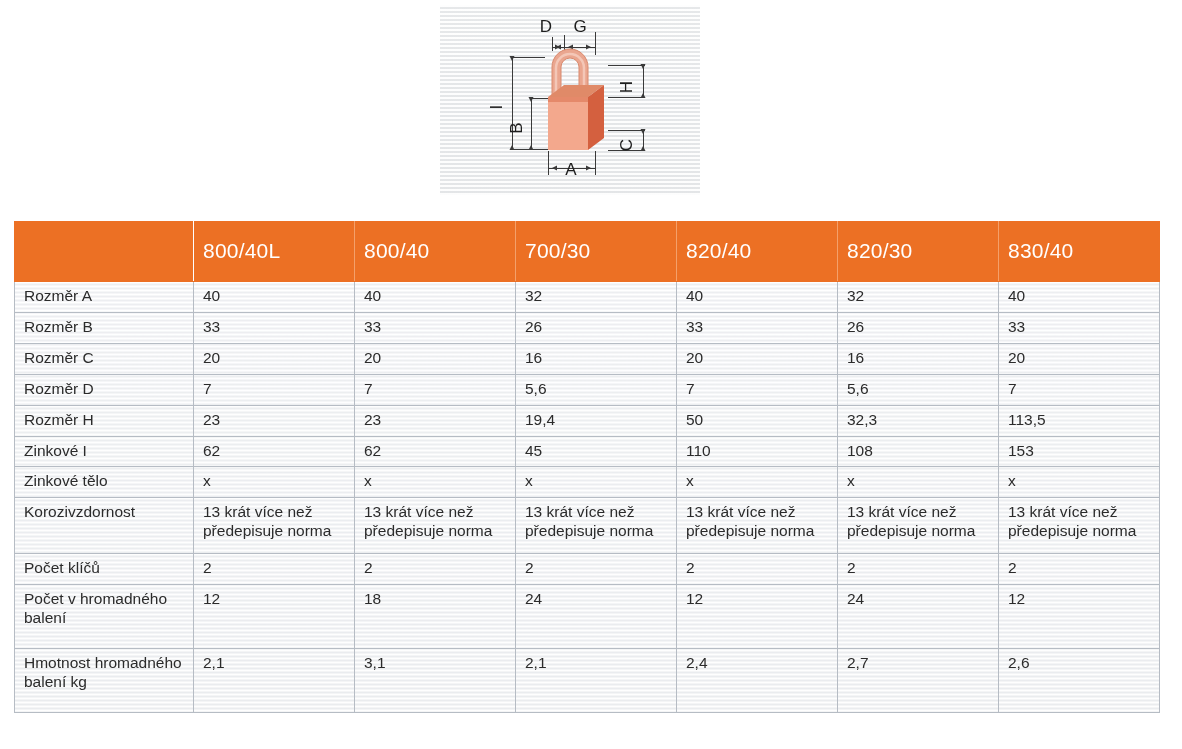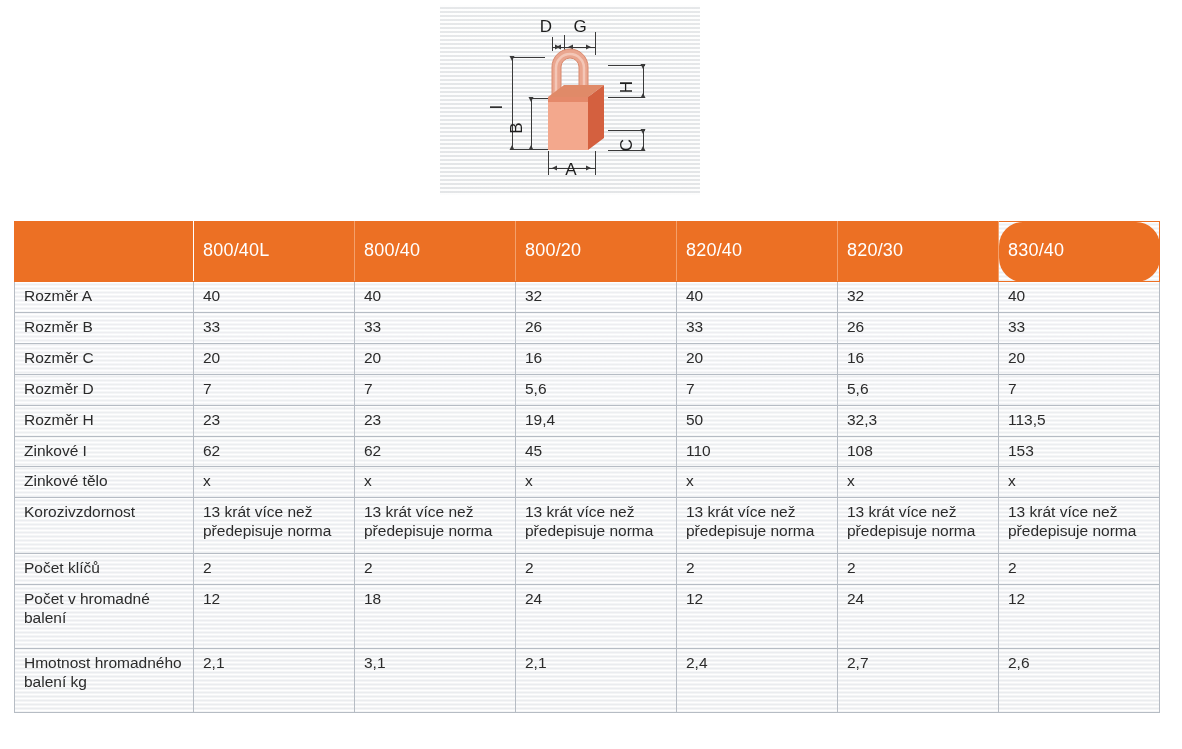--- a/index.html
+++ b/index.html
@@ -69,27 +69,27 @@
     font-weight: normal;
     background-clip: padding-box;
   }
   table.spec thead th {
     background: #ec7024;
     border: 1px solid #ec7024;
     border-right: 1px solid #f4a06a;
     color: #ffffff;
     height: 48px;
     vertical-align: middle;
-    font-size: 18px;
+    font-size: 21px;
     letter-spacing: 0.2px;
   }
   table.spec thead th.corner {
     border-right: 1px solid #ffffff;
   }
-  table.spec thead th:last-child { border-right: 1px solid #ec7024; border-radius: 24px; }
+  table.spec thead th:last-child { border-right: 1px solid #ec7024; }
 
   td.rowlabel { color: #2b2b2b; }
   tr.tall td { height: 44px; }
   tr.xtall td { height: 52px; }
 </style>
 </head>
 <body>
 
 <div class="diagram-wrap">
   <svg width="260" height="190" viewBox="0 0 260 190">
@@ -171,21 +171,21 @@
         <col class="c-val">
         <col class="c-val">
         <col class="c-val">
         <col class="c-val">
     </colgroup>
     <thead>
       <tr>
         <th class="corner"></th>
         <th>800/40L</th>
         <th>800/40</th>
-        <th>800/20</th>
+        <th>700/30</th>
         <th>820/40</th>
         <th>820/30</th>
         <th>830/40</th>
       </tr>
     </thead>
     <tbody>
       <tr>
         <td class="rowlabel">Rozměr A</td>
         <td>40</td>
         <td>40</td>
@@ -260,21 +260,21 @@
       <tr>
         <td class="rowlabel">Počet klíčů</td>
         <td>2</td>
         <td>2</td>
         <td>2</td>
         <td>2</td>
         <td>2</td>
         <td>2</td>
       </tr>
       <tr class="xtall">
-        <td class="rowlabel">Počet v hromadné balení</td>
+        <td class="rowlabel">Počet v hromadného balení</td>
         <td>12</td>
         <td>18</td>
         <td>24</td>
         <td>12</td>
         <td>24</td>
         <td>12</td>
       </tr>
       <tr class="xtall">
         <td class="rowlabel">Hmotnost hromadného balení kg</td>
         <td>2,1</td>

